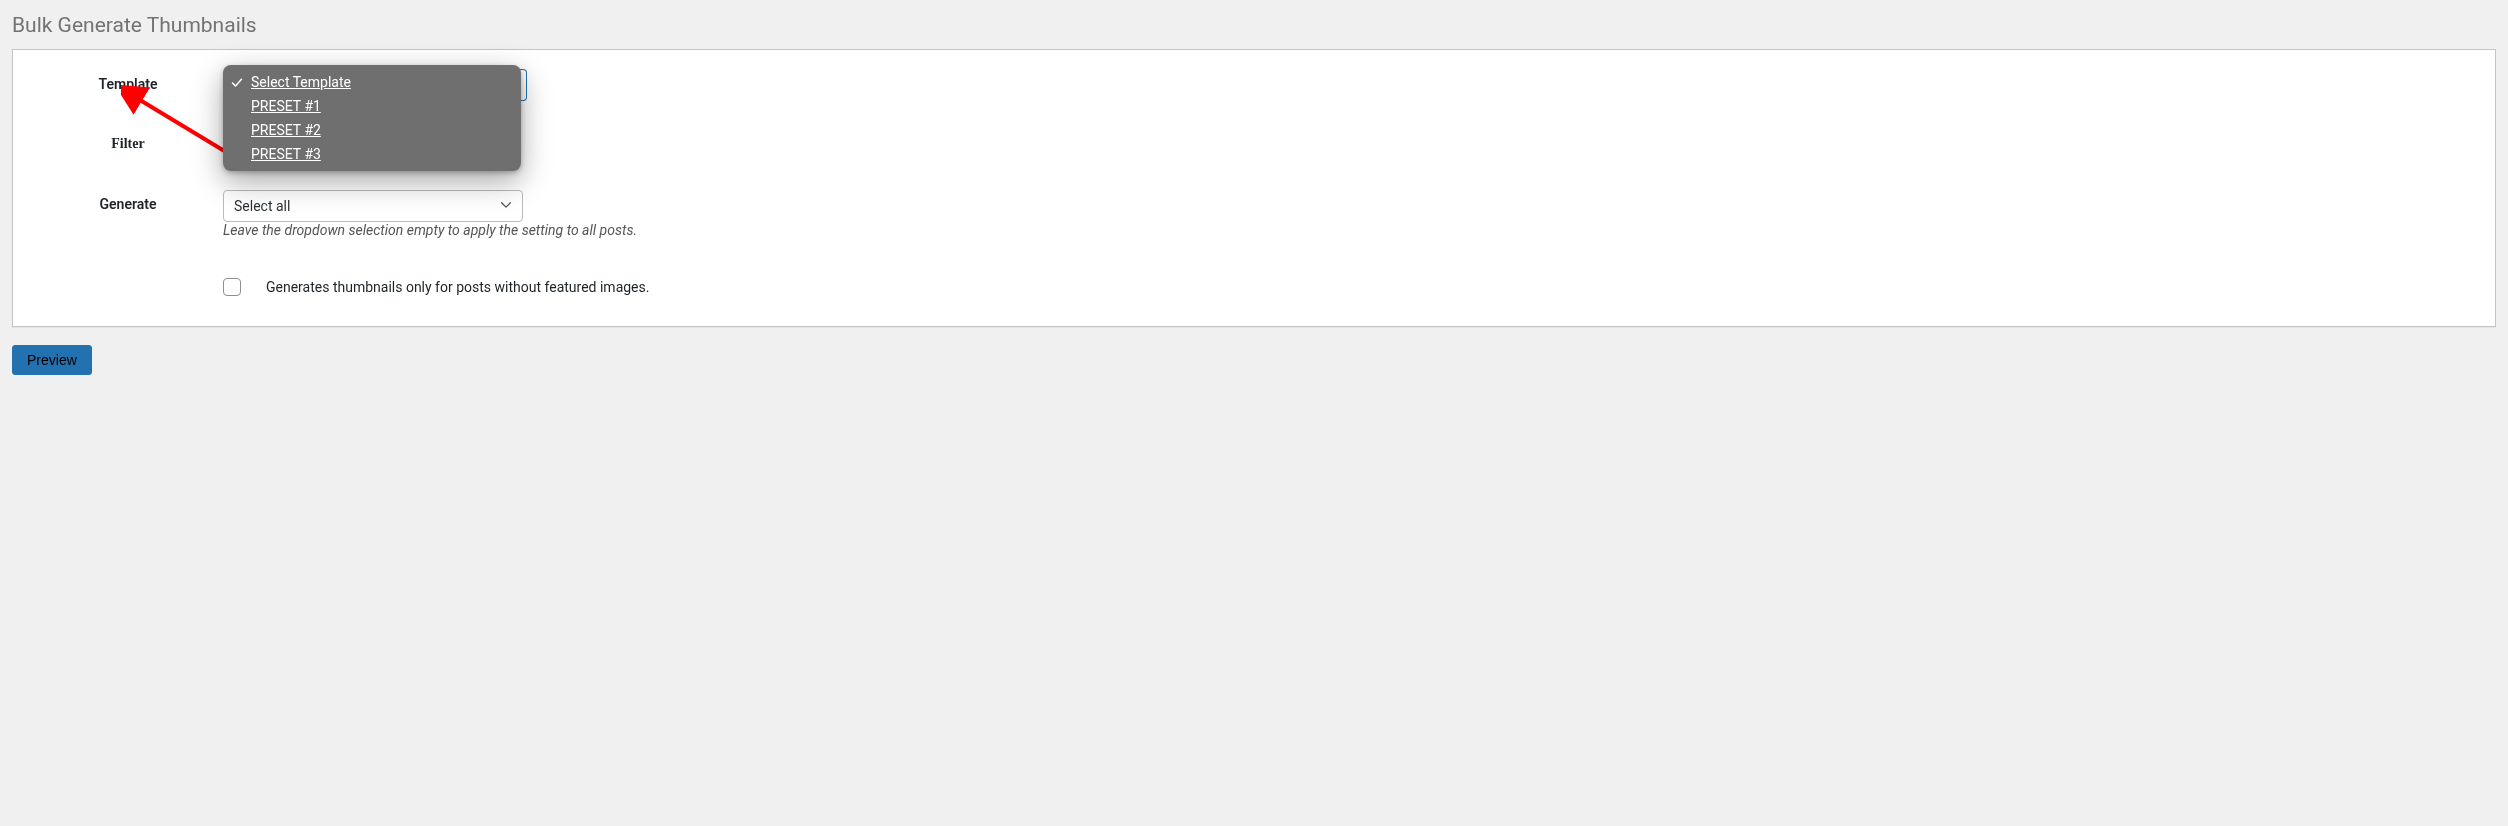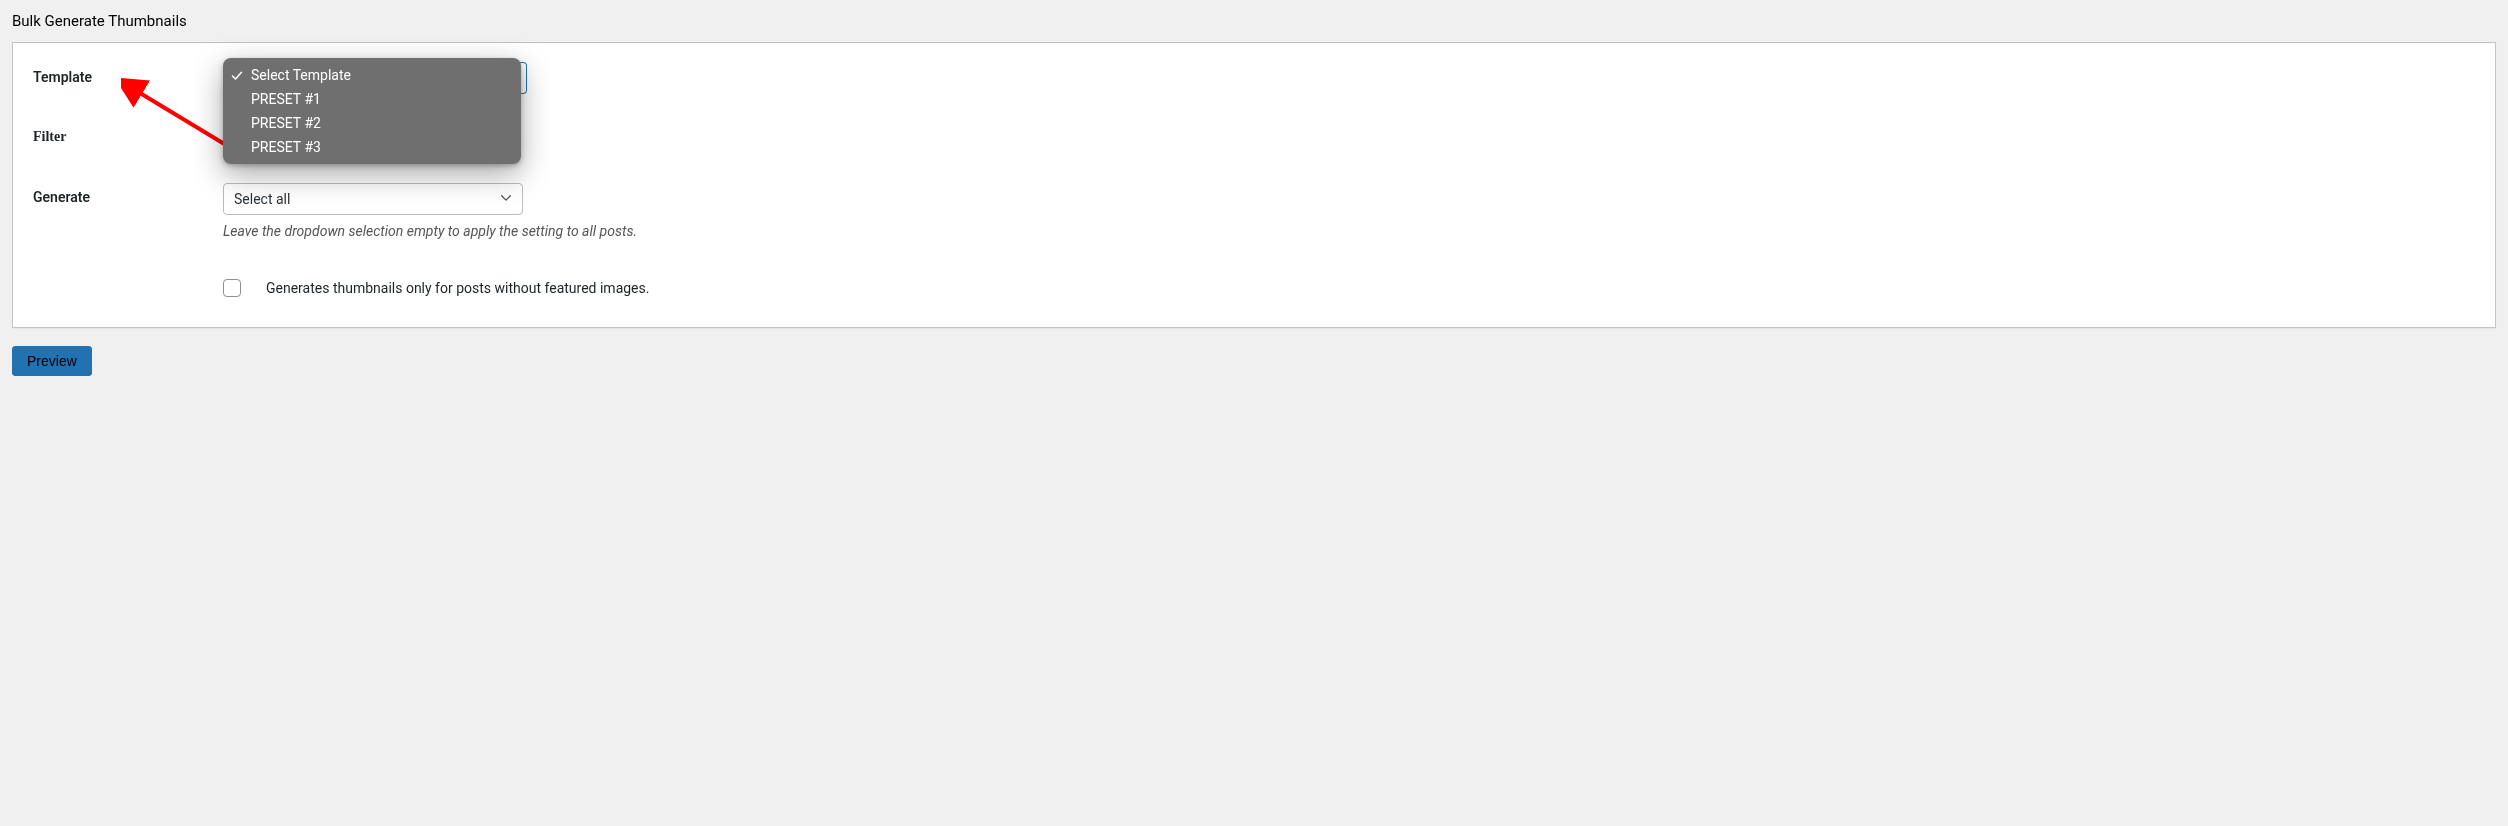--- a/index.html
+++ b/index.html
@@ -8,23 +8,23 @@
       box-sizing: border-box;
     }
     body {
       font-family: -apple-system, BlinkMacSystemFont, "Segoe UI", Roboto, "Helvetica Neue", Arial, sans-serif;
       background: #f0f0f1;
       font-size: 14px;
       color: #1d2327;
       padding: 12px;
     }
     .page-title {
-      font-size: 15px;
+      font-size: 21px;
       font-weight: 400;
-      color: #000000;
+      color: #737373;
       line-height: 1.3;
       margin: 0 0 10px 0;
     }
     .panel {
       background: #fff;
       border: 1px solid #c3c4c7;
       box-shadow: 0 1px 1px rgba(0,0,0,.04);
       padding: 20px 20px 30px 20px;
       position: relative;
     }
@@ -33,20 +33,21 @@
       align-items: flex-start;
       margin-bottom: 28px;
     }
     .form-label {
       width: 190px;
       flex-shrink: 0;
       font-weight: 600;
       font-size: 14px;
       color: #1d2327;
       padding-top: 6px;
+      text-align: center;
     }
     .form-field {
       flex: 0 0 auto;
       width: 300px;
       position: relative;
     }
     .form-field-wide {
       flex: 1 1 auto;
     }
     
@@ -60,20 +61,21 @@
       box-shadow: 0 10px 30px rgba(0,0,0,.35), 0 2px 5px rgba(0,0,0,.25);
       padding: 5px 0;
       z-index: 10;
     }
     .dropdown-option {
       color: #fff;
       font-size: 14px;
       padding: 4px 14px 4px 28px;
       position: relative;
       cursor: pointer;
+      text-decoration: underline;
     }
     .dropdown-option .check-icon {
       position: absolute;
       left: 8px;
       top: 50%;
       transform: translateY(-50%);
       width: 12px;
       height: 12px;
     }
     
@@ -109,21 +111,20 @@
       position: absolute;
       right: 10px;
       top: 50%;
       transform: translateY(-50%);
       pointer-events: none;
     }
     .helper-text {
       font-style: italic;
       color: #555;
       font-size: 14px;
-      margin-top: 8px;
     }
     
     .checkbox-row {
       margin-left: 190px;
       display: flex;
       align-items: center;
       gap: 25px;
       margin-top: 40px;
     }
     .checkbox {

